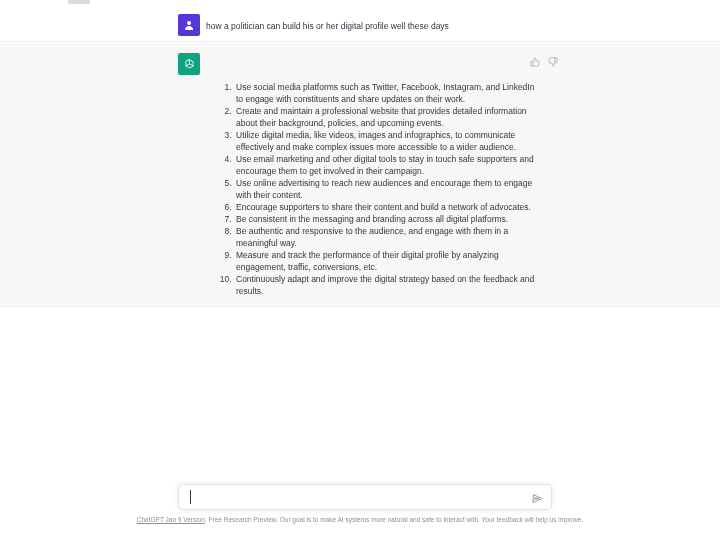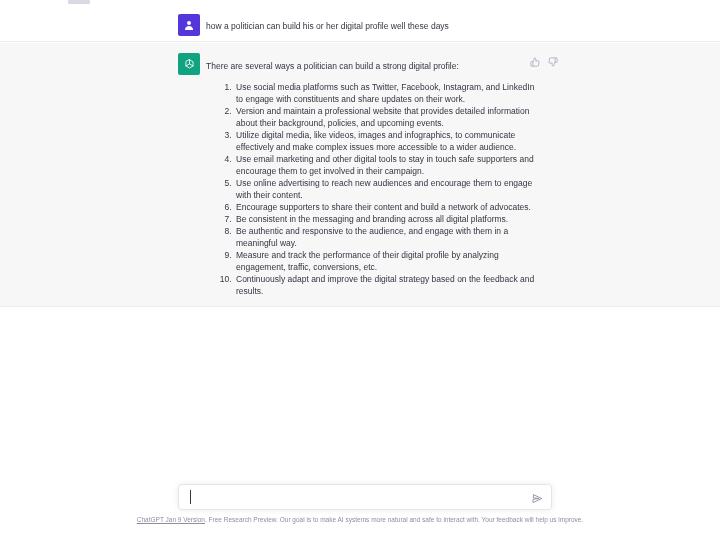--- a/index.html
+++ b/index.html
@@ -215,25 +215,24 @@
   <div class="msg-row msg-assistant">
     <div class="msg-inner"></div>
   </div>
   <div class="avatar avatar-assistant">
     <svg width="13" height="13" viewBox="0 0 24 24" fill="none" stroke="#ffffff" stroke-width="1.6" stroke-linecap="round" stroke-linejoin="round" aria-hidden="true">
       <path d="M12 3.2 L18.6 7 L18.6 14.6 L12 18.4 L5.4 14.6 L5.4 7 Z"></path>
       <path d="M12 3.2 L12 10.8 L5.4 14.6"></path>
       <path d="M12 10.8 L18.6 14.6"></path>
     </svg>
   </div>
-  <div class="msg-text assistant-intro">There are several ways a politician can build a strong digital profile:</div>
 
   <ol class="answer-list">
     <li>Use social media platforms such as Twitter, Facebook, Instagram, and LinkedIn to engage with constituents and share updates on their work.</li>
-    <li>Version and maintain a professional website that provides detailed information about their background, policies, and upcoming events.</li>
+    <li>Create and maintain a professional website that provides detailed information about their background, policies, and upcoming events.</li>
     <li>Utilize digital media, like videos, images and infographics, to communicate effectively and make complex issues more accessible to a wider audience.</li>
     <li>Use email marketing and other digital tools to stay in touch safe supporters and encourage them to get involved in their campaign.</li>
     <li>Use online advertising to reach new audiences and encourage them to engage with their content.</li>
     <li>Encourage supporters to share their content and build a network of advocates.</li>
     <li>Be consistent in the messaging and branding across all digital platforms.</li>
     <li>Be authentic and responsive to the audience, and engage with them in a meaningful way.</li>
     <li>Measure and track the performance of their digital profile by analyzing engagement, traffic, conversions, etc.</li>
     <li>Continuously adapt and improve the digital strategy based on the feedback and results.</li>
   </ol>
 

